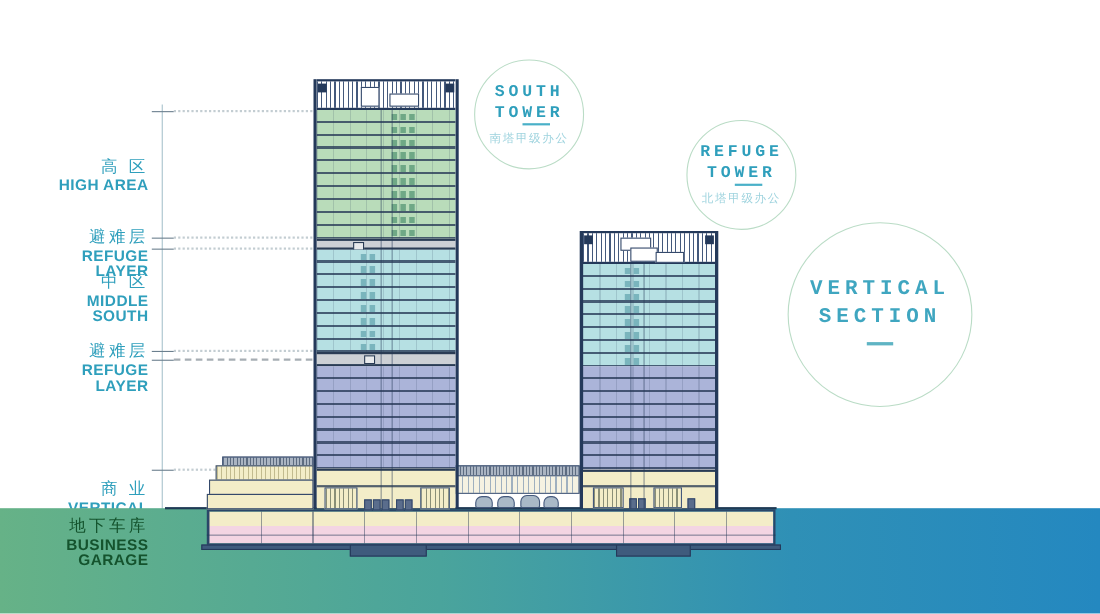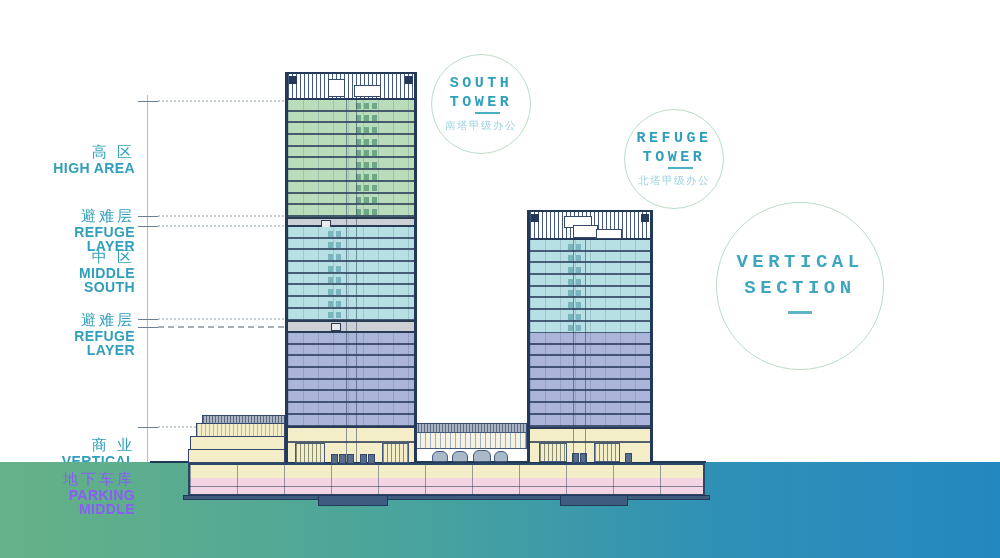--- a/index.html
+++ b/index.html
@@ -3,21 +3,21 @@
 <meta charset="utf-8">
 <style>
   html,body{margin:0;padding:0;background:#fff;}
   #stage{position:relative;width:1000px;height:558px;background:#ffffff;overflow:hidden;
          font-family:"Liberation Sans","DejaVu Sans",sans-serif;}
 
   
   .sideLabel{position:absolute;left:28px;width:107px;text-align:right;color:#2f9fbc;line-height:1;}
   .sideLabel .zh{font-size:15px;letter-spacing:3px;margin-bottom:2px;}
   .sideLabel .en{font-size:14px;font-weight:bold;letter-spacing:.4px;}
-  .sideLabel.dark{color:#8b5cf6;}
+  .sideLabel.dark{color:#14532d;}
 
   
   .vline{position:absolute;left:147px;top:95px;width:1px;height:396px;background:#a9c3cc;}
   .tick{position:absolute;left:138px;width:20px;height:1px;background:#6b7f8e;}
   .dotlead{position:absolute;height:0;border-top:2px dotted #c3cdd2;}
   .dashlead{position:absolute;height:0;border-top:2px dashed #a7aeb4;}
 
   
   .tower{position:absolute;border-left:3px solid #24395a;border-right:3px solid #24395a;box-sizing:border-box;}
   .zone{position:absolute;left:0;right:0;}
@@ -111,21 +111,21 @@
   </div>
   <div class="sideLabel" style="top:437px">
     <div class="zh">商 业</div>
     <div class="en">VERTICAL</div>
   </div>
 
   <div class="groundGrad"></div>
 
   <div class="sideLabel dark" style="top:471px;z-index:5">
     <div class="zh">地下车库</div>
-    <div class="en">PARKING MIDDLE</div>
+    <div class="en">BUSINESS GARAGE</div>
   </div>
 
   <div class="bsmt"></div>
   <div class="bsmtDiv" style="top:486px"></div>
   <div class="mat" style="left:183px;top:495px;width:527px;height:5px"></div>
   <div class="mat" style="left:318px;top:495px;width:70px;height:11px"></div>
   <div class="mat" style="left:560px;top:495px;width:68px;height:11px"></div>
   <div class="groundLine"></div>
 
   <div class="roofHatch" style="left:202px;top:415px;width:83px;height:9px"></div>

